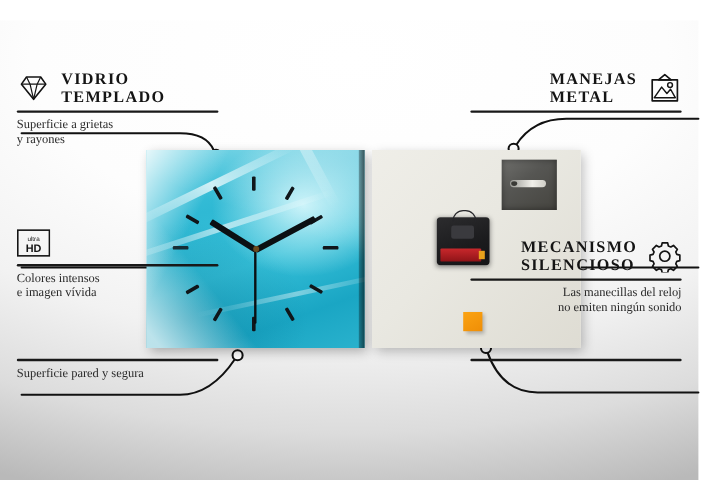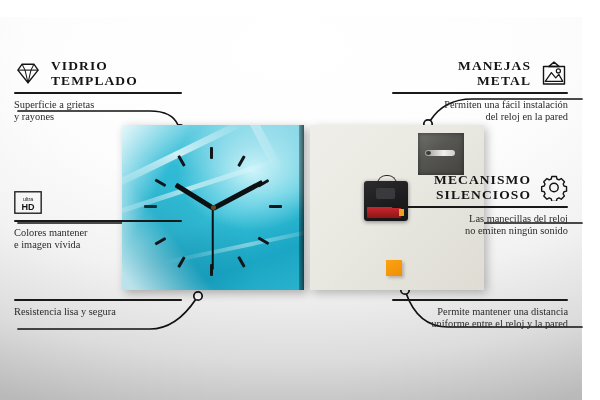--- a/index.html
+++ b/index.html
@@ -18,37 +18,37 @@
   .feat{position:absolute;}
   .feat .head{display:flex;align-items:center;gap:9px;}
   .feat.right .head{justify-content:flex-end;}
   .title{
     font-family:"Liberation Serif", serif;
     font-size:13.5px;line-height:14.5px;font-weight:700;
     letter-spacing:1.1px;color:#141414;text-transform:uppercase;
     white-space:pre-line;
   }
   .feat.left .title{text-align:left;}
-  .feat.right .title{text-align:right;}
+  .feat.right .title{}
   .rule{height:1.6px;background:#191919;margin:4px 0 5px 0;border-radius:1px;}
   .desc{
     font-family:"Liberation Serif", serif;
     font-size:10.4px;line-height:12.4px;color:#2a2a2a;
     white-space:pre-line;
   }
   .feat.right .desc{text-align:right;}
   .ico{width:28px;height:27px;flex:0 0 auto;display:block;}
   .ico svg{display:block;width:100%;height:100%;}
 
   
   #f-glass {left:14px; top:42px;  width:168px;}
   #f-print {left:14px; top:172px; width:168px;}
   #f-edges {left:14px; top:278px; width:168px;}
   #f-hooks {right:14px;top:42px;  width:176px;}
-  #f-mech  {right:14px;top:156px; width:176px;}
+  #f-mech  {right:14px;top:182px; width:176px;}
   #f-foam  {right:14px;top:278px; width:176px;}
 
   
   #wires{position:absolute;left:0;top:0;width:600px;height:400px;}
 
   
   #product{position:absolute;left:122px;top:108px;width:362px;height:165px;}
   .panel{position:absolute;top:0;height:165px;}
 
   
@@ -183,62 +183,58 @@
     <div class="head">
       <span class="ico">
         <svg viewBox="0 0 34 28">
           <rect x="1" y="1" width="32" height="26" fill="none" stroke="#141414" stroke-width="1.6"></rect>
           <text x="17" y="12" font-family="Liberation Sans, sans-serif" font-size="6.4" text-anchor="middle" fill="#141414">ultra</text>
           <text x="17" y="23" font-family="Liberation Sans, sans-serif" font-size="11" font-weight="bold" text-anchor="middle" fill="#141414">HD</text>
         </svg>
       </span>
     </div>
     <div class="rule"></div>
-    <div class="desc">Colores mantener
+    <div class="desc">Colores intensos
 e imagen vívida</div>
   </div>
 
   <div class="feat left" id="f-edges">
     <div class="rule"></div>
-    <div class="desc">Resistencia lisa y segura</div>
+    <div class="desc">Superficie pared y segura</div>
   </div>
 
   <div class="feat right" id="f-hooks">
     <div class="head">
       <div class="title">MANEJAS
 METAL</div>
       <span class="ico">
         <svg viewBox="0 0 32 30" fill="none" stroke="#141414" stroke-width="1.6" stroke-linejoin="round">
           <path d="M16 2 L10 7 H22 Z"></path>
           <rect x="4" y="7" width="24" height="20"></rect>
           <path d="M6 24 L13 14 L18 20 L21.5 16 L26 24 Z" stroke-width="1.4"></path>
           <circle cx="21" cy="12" r="2.3" stroke-width="1.4"></circle>
         </svg>
       </span>
     </div>
     <div class="rule"></div>
-    <div class="desc">Permiten una fácil instalación
-del reloj en la pared</div>
   </div>
 
   <div class="feat right" id="f-mech">
     <div class="head">
       <div class="title">MECANISMO
 SILENCIOSO</div>
       <span class="ico">
         <svg viewBox="0 0 32 32" fill="none" stroke="#141414" stroke-width="1.7" stroke-linejoin="round">
           <path d="M13.2 3 h5.6 l.7 3.1 2.5 1.05 2.7-1.6 3.95 3.95 -1.6 2.7 1.05 2.5 3.1 .7 v5.6 l-3.1 .7 -1.05 2.5 1.6 2.7 -3.95 3.95 -2.7-1.6 -2.5 1.05 -.7 3.1 h-5.6 l-.7-3.1 -2.5-1.05 -2.7 1.6 -3.95-3.95 1.6-2.7 -1.05-2.5 -3.1-.7 v-5.6 l3.1-.7 1.05-2.5 -1.6-2.7 3.95-3.95 2.7 1.6 2.5-1.05 Z" transform="translate(0.6,0) scale(0.97)"></path>
           <circle cx="16" cy="16" r="5"></circle>
         </svg>
       </span>
     </div>
     <div class="rule"></div>
     <div class="desc">Las manecillas del reloj
 no emiten ningún sonido</div>
   </div>
 
   <div class="feat right" id="f-foam">
     <div class="rule"></div>
-    <div class="desc">Permite mantener una distancia
-uniforme entre el reloj y la pared</div>
   </div>
 
 </div>
 
 </body></html>

